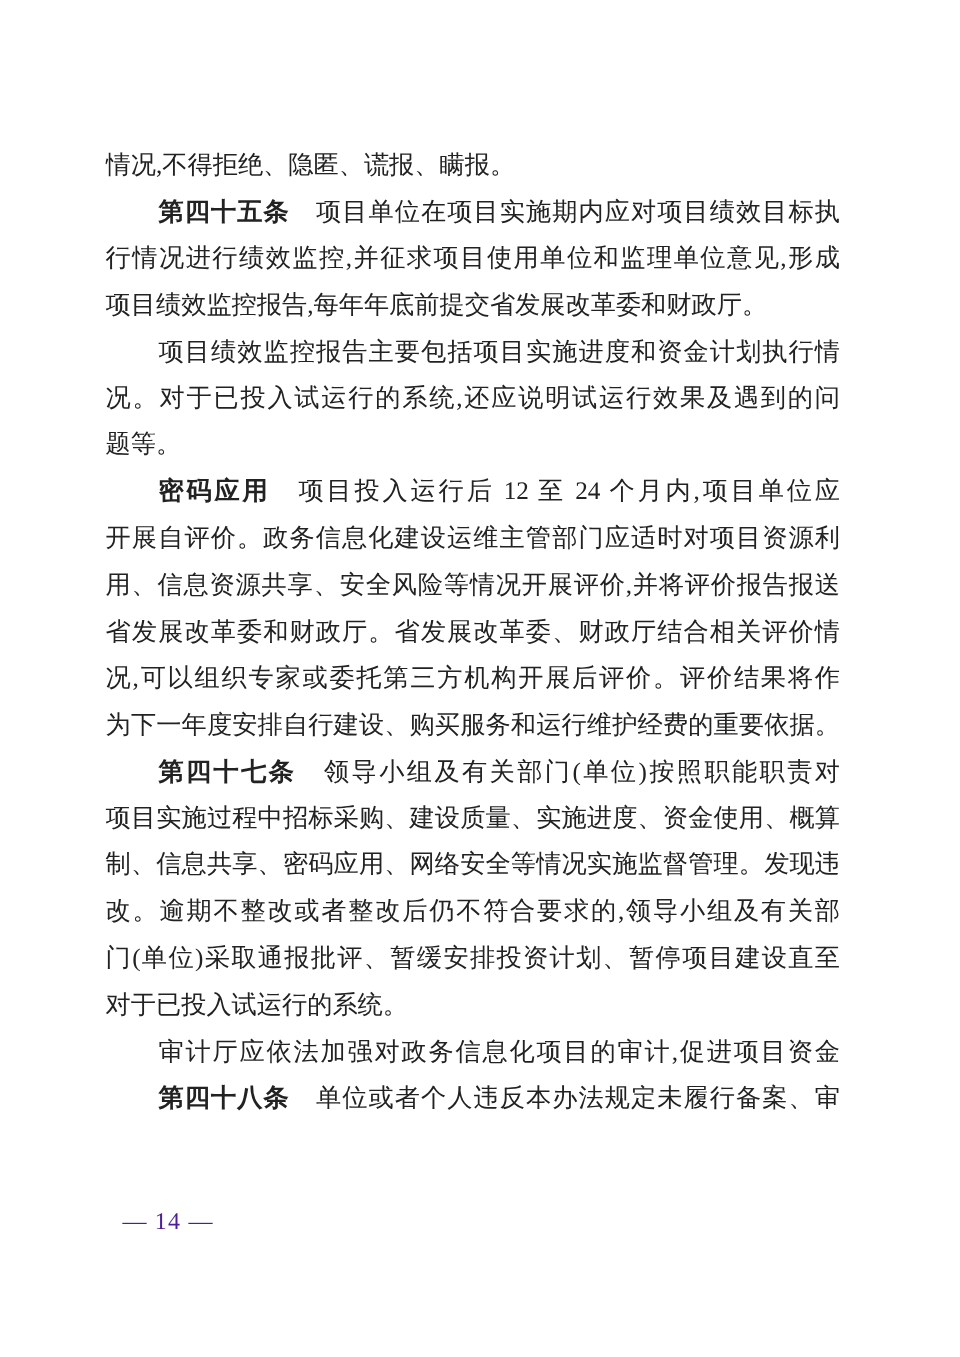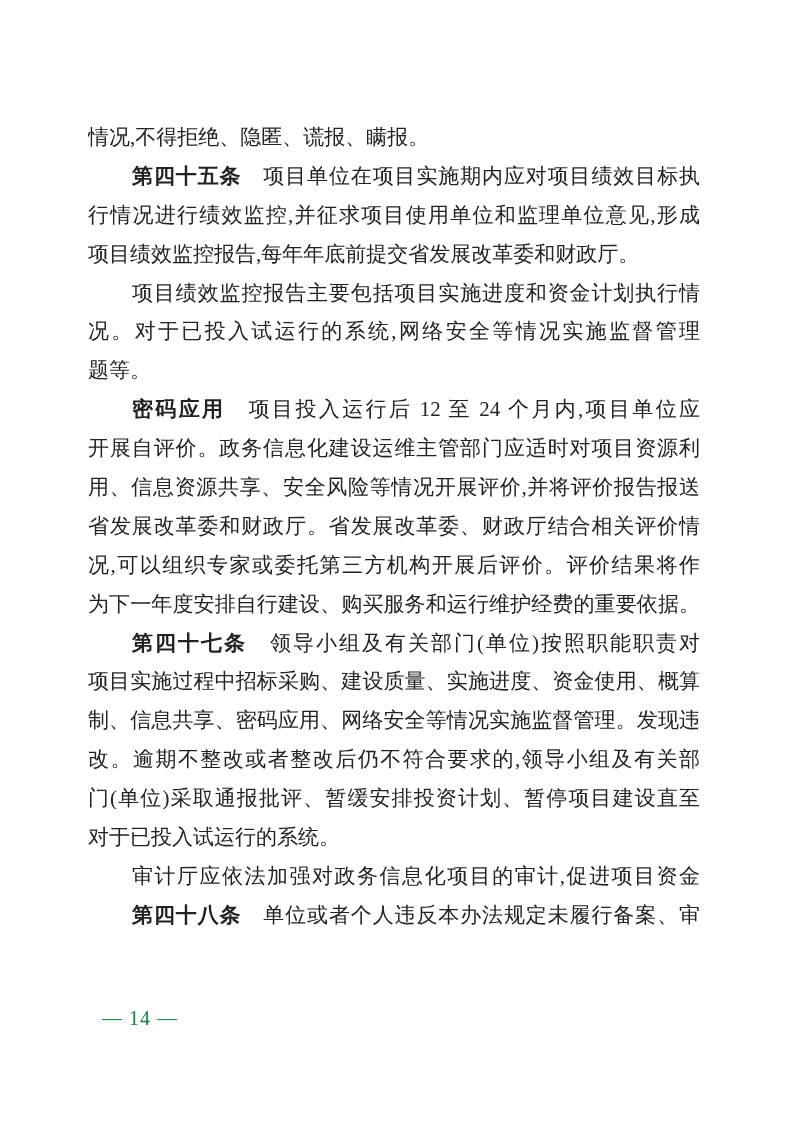--- a/index.html
+++ b/index.html
@@ -43,34 +43,34 @@
     font-weight: 700;
   }
   .footer {
     position: absolute;
     left: 102px;
     top: 1005px;
     height: 26px;
     line-height: 26px;
     font-size: 20px;
     letter-spacing: 1px;
-    color: #15803d;
+    color: #4c1d95;
   }
 </style>
 </head>
 <body>
 
 <div class="page">
   <div class="doc-body" id="doc-body">
       <div class="line">情况,不得拒绝、隐匿、谎报、瞒报。</div>
       <div class="line fill indent"><b>第四十五条</b>　项目单位在项目实施期内应对项目绩效目标执</div>
       <div class="line fill">行情况进行绩效监控,并征求项目使用单位和监理单位意见,形成</div>
       <div class="line">项目绩效监控报告,每年年底前提交省发展改革委和财政厅。</div>
       <div class="line fill indent">项目绩效监控报告主要包括项目实施进度和资金计划执行情</div>
-      <div class="line fill">况。对于已投入试运行的系统,网络安全等情况实施监督管理</div>
+      <div class="line fill">况。对于已投入试运行的系统,还应说明试运行效果及遇到的问</div>
       <div class="line">题等。</div>
       <div class="line fill indent"><b>密码应用</b>　项目投入运行后 12 至 24 个月内,项目单位应</div>
       <div class="line fill">开展自评价。政务信息化建设运维主管部门应适时对项目资源利</div>
       <div class="line fill">用、信息资源共享、安全风险等情况开展评价,并将评价报告报送</div>
       <div class="line fill">省发展改革委和财政厅。省发展改革委、财政厅结合相关评价情</div>
       <div class="line fill">况,可以组织专家或委托第三方机构开展后评价。评价结果将作</div>
       <div class="line fill">为下一年度安排自行建设、购买服务和运行维护经费的重要依据。</div>
       <div class="line fill indent"><b>第四十七条</b>　领导小组及有关部门(单位)按照职能职责对</div>
       <div class="line fill">项目实施过程中招标采购、建设质量、实施进度、资金使用、概算控</div>
       <div class="line fill">制、信息共享、密码应用、网络安全等情况实施监督管理。发现违</div>

